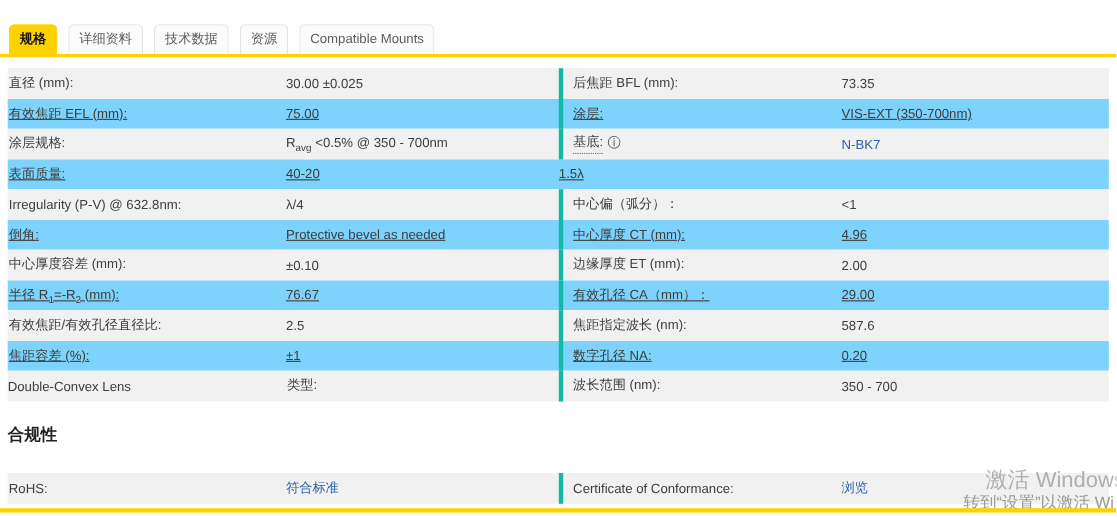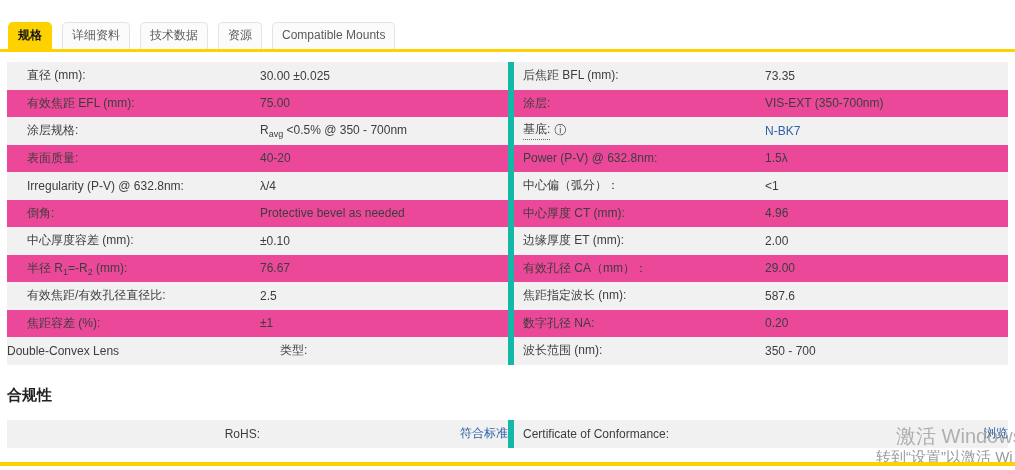--- a/index.html
+++ b/index.html
@@ -20,30 +20,30 @@
     white-space: nowrap; line-height: 13px;
   }
   .tab.active {
     background: var(--accent, #fdd200); border-color: var(--accent, #fdd200);
     color: #151515; font-weight: bold;
   }
   .accent-line { height: 3px; background: var(--accent, #fdd200); width: 100%; }
   
   .spec-table { position: absolute; left: 7px; width: 1001px; }
   #spec-table { top: 62px; }
-  #compliance-rows { top: 420px; text-align: right; }
+  #compliance-rows { top: 430px; }
   .spec-row {
     display: grid; grid-template-columns: 253px 248px 257px 243px;
     height: 27.5px; align-items: center; font-size: 12px;
   }
   .spec-row.shaded { background: #f1f1f1; }
-  .spec-row.plain { background: #ec4899; }
+  .spec-row.plain { background: #7dd3fc; text-decoration: underline; }
   .cell { overflow: hidden; white-space: nowrap; }
-  .cell.label-1 { padding-left: 20px; }
-  .cell.label-2 { padding-left: 9px; border-left: 6px solid #14b8a6; align-self: stretch; display: flex; align-items: center; }
+  .cell.label-1 { padding-left: 1px; }
+  .cell.label-2 { padding-left: 9px; border-left: 4px solid #14b8a6; align-self: stretch; display: flex; align-items: center; }
   .cell sub { font-size: 9px; }
   .link { color: var(--link, #2d62a8); cursor: pointer; }
   .dotted { border-bottom: 1px dotted #666; padding-bottom: 1px; }
   .info-icon { margin-left: 4px; font-size: 12px; color: #444; cursor: pointer; }
   
   .section-heading {
     position: absolute; top: 386px; left: 7px;
     font-size: 15px; font-weight: bold; color: #222;
   }
   
@@ -94,23 +94,20 @@
       <div class="cell value"><span>R<sub>avg</sub> &lt;0.5% @ 350 - 700nm</span></div>
       <div class="cell label-2">
         <span class="dotted">基底:</span>
         <span class="info-icon">ⓘ</span>
       </div>
       <div class="cell value"><span class="link">N-BK7</span></div>
     </div>
     <div class="spec-row plain">
       <div class="cell label-1"><span>表面质量:</span></div>
       <div class="cell value"><span>40-20</span></div>
-      <div class="cell label-2">
-        <span>Power (P-V) @ 632.8nm:</span>
-      </div>
       <div class="cell value"><span>1.5λ</span></div>
     </div>
     <div class="spec-row shaded">
       <div class="cell label-1"><span>Irregularity (P-V) @ 632.8nm:</span></div>
       <div class="cell value"><span>λ/4</span></div>
       <div class="cell label-2">
         <span>中心偏（弧分）：</span>
       </div>
       <div class="cell value"><span>&lt;1</span></div>
     </div>

